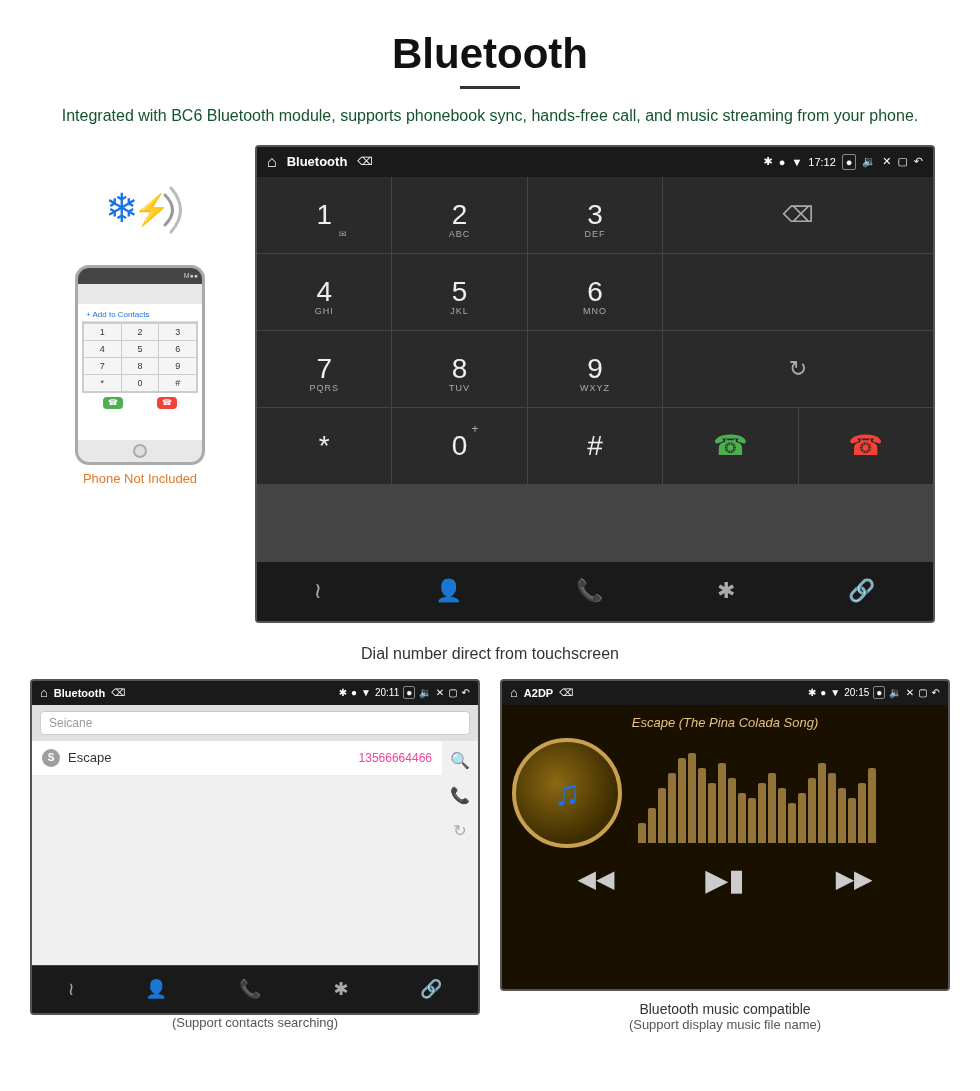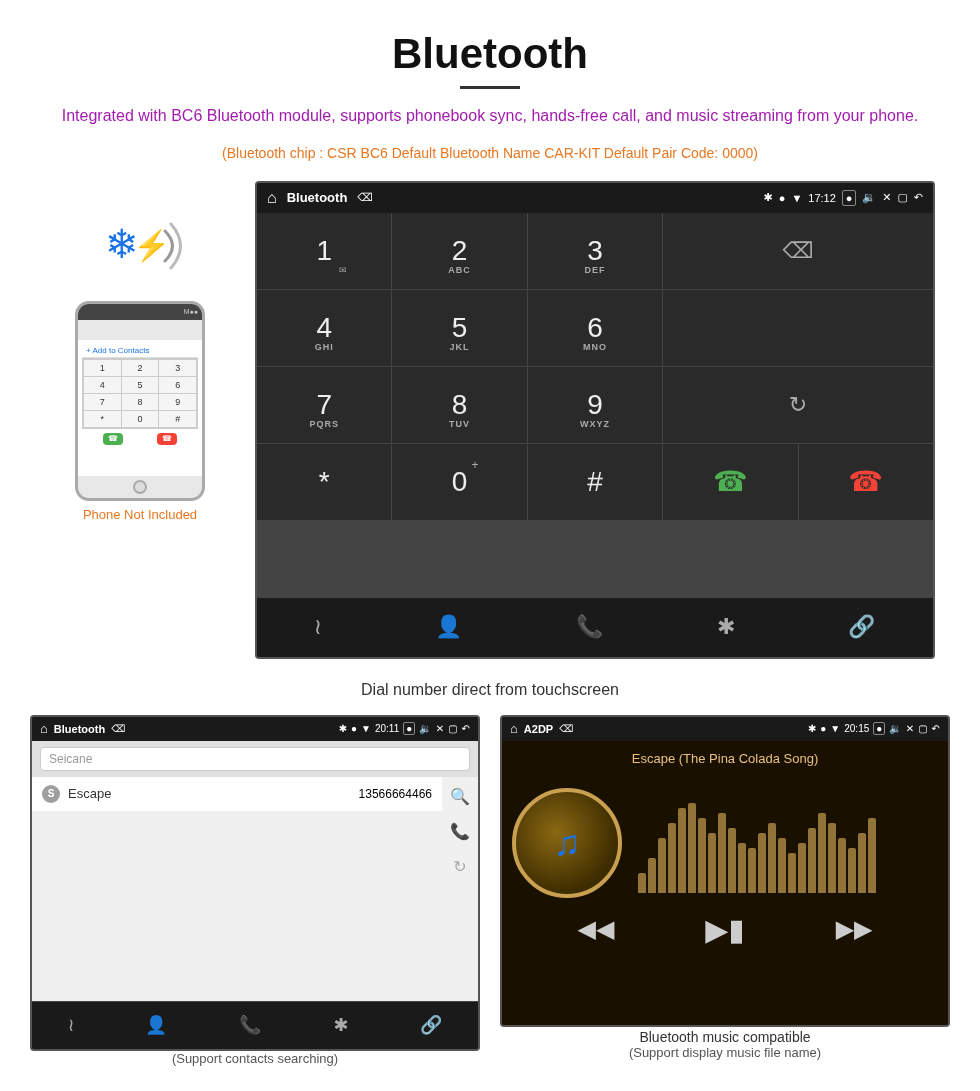--- a/index.html
+++ b/index.html
@@ -22,23 +22,23 @@
       color: #111;
     }
     .header-divider {
       width: 60px;
       height: 3px;
       background: #333;
       margin: 8px auto 14px;
     }
     .header-desc {
       font-size: 16px;
-      color: #a21caf;
+      color: #14532d;
       line-height: 1.6;
-      margin-bottom: 16px;
+      margin-bottom: 6px;
     }
     .header-specs {
       font-size: 14px;
       color: #e87722;
       margin-bottom: 10px;
     }
 
     
     .dial-section {
       display: flex;
@@ -214,21 +214,20 @@
       font-weight: 300;
     }
     .dial-sub {
       font-size: 9px;
       color: #aaa;
       position: absolute;
       bottom: 14px;
       right: 50%;
       transform: translateX(50%);
       letter-spacing: 1px;
-      font-weight: bold;
     }
     .dial-sub-right {
       font-size: 9px;
       color: #aaa;
       position: absolute;
       bottom: 14px;
       margin-left: 4px;
     }
     .backspace-icon { font-size: 22px; color: #aaa; }
     .call-green { font-size: 28px; color: #4CAF50; }
@@ -264,21 +263,21 @@
     }
 
     .screenshot-block {
       flex: 1;
       max-width: 460px;
     }
     .screenshot-caption {
       text-align: center;
       font-size: 14px;
       color: #333;
-      padding: 2px 0 0;
+      padding: 10px 0 0;
     }
     .screenshot-caption-sub {
       text-align: center;
       font-size: 13px;
       color: #555;
     }
 
     .mini-android {
       border: 2px solid #555;
       border-radius: 4px;
@@ -335,21 +334,21 @@
       color: white;
       border-radius: 50%;
       display: flex;
       align-items: center;
       justify-content: center;
       font-size: 10px;
       font-weight: bold;
       margin-right: 8px;
     }
     .contact-name { flex: 1; color: #333; }
-    .contact-number { color: #000000; font-size: 12px; }
+    .contact-number { color: #ec4899; font-size: 12px; }
     .pb-right-icon { font-size: 16px; color: #aaa; cursor: pointer; }
 
     .phonebook-container {
       display: flex;
       position: relative;
     }
 
     .phonebook-main { flex: 1; }
 
     .phonebook-action-col {
@@ -369,21 +368,22 @@
       display: flex;
       flex-direction: column;
       align-items: center;
       padding: 10px;
       position: relative;
     }
     .music-title {
       color: #e8c080;
       font-size: 13px;
       text-align: center;
-      margin-bottom: 22px;
+      margin-bottom: 8px;
+      font-style: italic;
     }
     .music-artwork-area {
       display: flex;
       align-items: center;
       justify-content: center;
       width: 100%;
       position: relative;
     }
     .music-album-art {
       width: 110px;
@@ -432,21 +432,20 @@
     }
     .mini-nav-icon { font-size: 18px; color: #aaa; cursor: pointer; }
   </style>
 </head>
 <body>
 
 <div class="header">
   <h1>Bluetooth</h1>
   <div class="header-divider"></div>
   <p class="header-desc">Integrated with BC6 Bluetooth module, supports phonebook sync, hands-free call, and music streaming from your phone.</p>
-  <p class="header-specs">(Bluetooth chip : CSR BC6    Default Bluetooth Name CAR-KIT    Default Pair Code: 0000)</p>
 </div>
 
 <div class="dial-section">
 
   <div class="phone-graphic">
     <div class="bluetooth-icon-area">
       <span class="bt-symbol">❄</span>
       <div style="position:absolute; left:30px; top:5px; font-size:36px; color:#777;">
         <svg width="60" height="60" viewBox="0 0 60 60">
           <path d="M40 15 Q55 30 40 45" stroke="#999" stroke-width="3" fill="none" stroke-linecap="round"></path>

